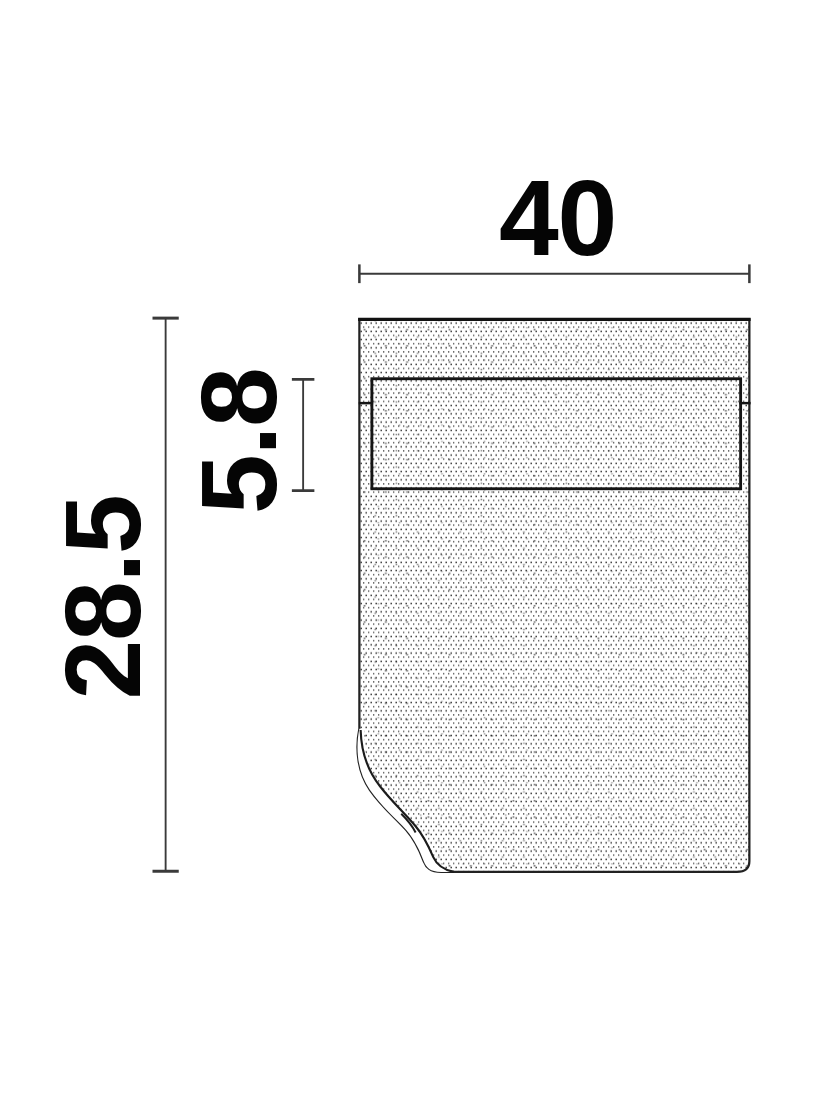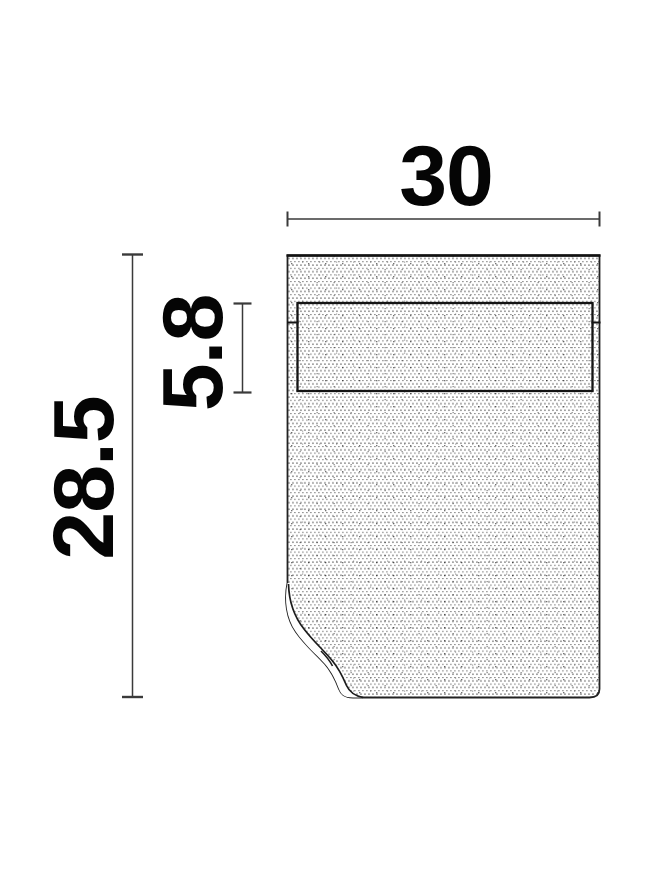--- a/index.html
+++ b/index.html
@@ -119,19 +119,19 @@
       <line x1="122" y1="697" x2="143" y2="697" stroke-width="2.4"></line>
     </g>
 
     <g stroke="#3a3a3a" stroke-width="1.5">
       <line x1="242.5" y1="303.5" x2="242.5" y2="392.5"></line>
       <line x1="233.5" y1="303.5" x2="251.5" y2="303.5" stroke-width="2.2"></line>
       <line x1="233.5" y1="392.5" x2="251.5" y2="392.5" stroke-width="2.2"></line>
     </g>
   </svg>
 
-  <div class="dim-label label-width">30</div>
+  <div class="dim-label label-width">40</div>
 
   <div class="dim-label vertical label-height">28.5</div>
 
   <div class="dim-label vertical label-inner">5.8</div>
 
 </div>
 
 </body></html>

